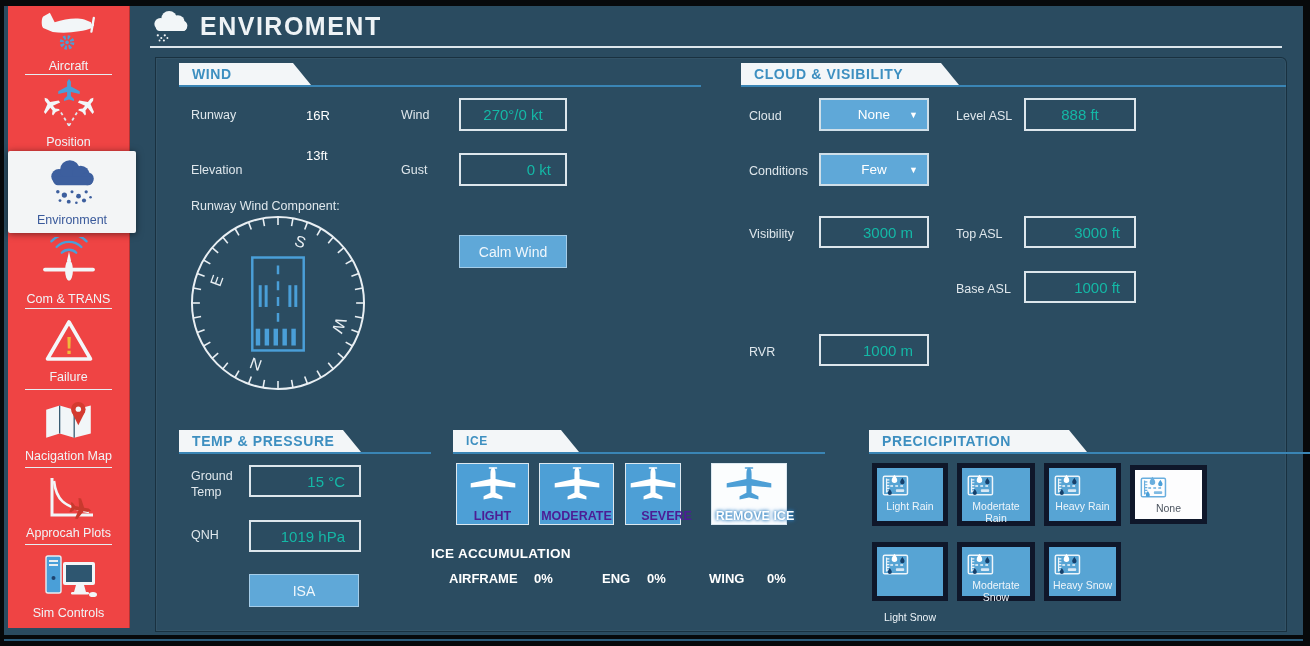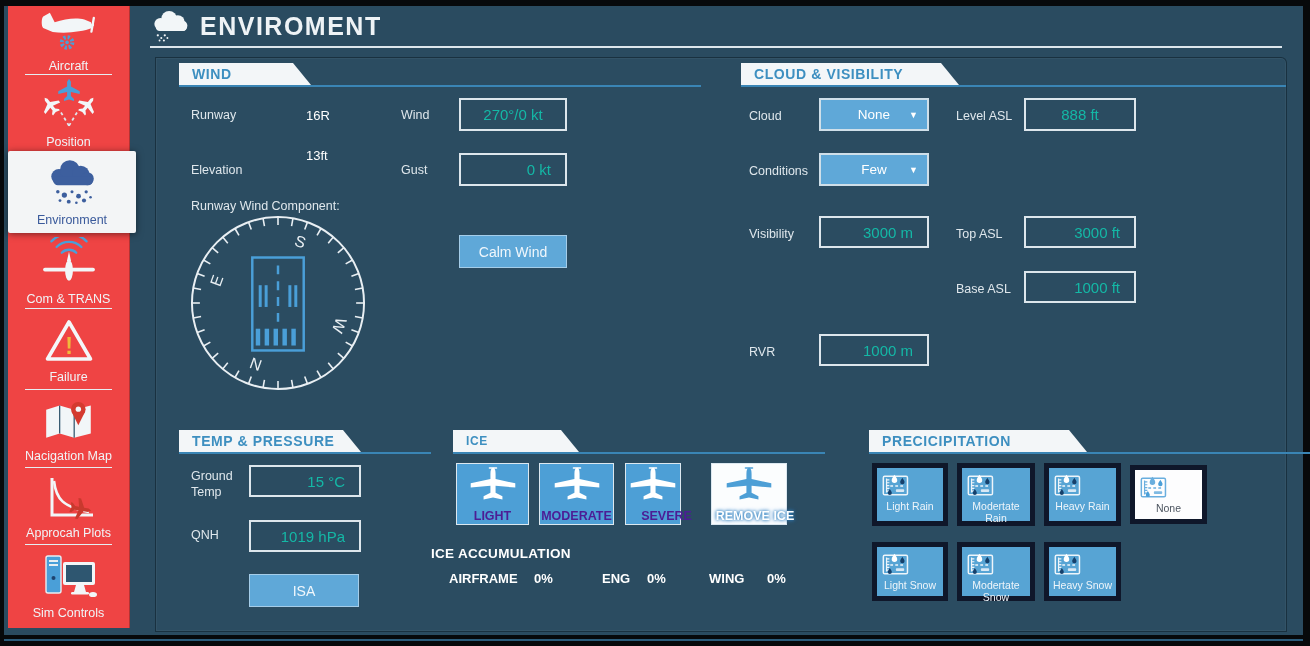--- a/index.html
+++ b/index.html
@@ -381,21 +381,21 @@
         <rect x="6.5" y="3.5" width="26" height="20" rx="1.5" fill="none" stroke="currentColor" stroke-width="1.6"></rect>
         <path d="M10 6 V21 M10 7.5 H13 M10 10.5 H13 M10 13.5 H13 M10 16.5 H13 M10 19.5 H13" stroke="currentColor" stroke-width="1.3" fill="none"></path>
         <path d="M14 14 H30" stroke="currentColor" stroke-width="1.6" stroke-dasharray="3 2.4" fill="none"></path>
         <rect x="20" y="17.5" width="9" height="3" rx="1" fill="currentColor" opacity="0.85"></rect>
         <path class="drop-top" d="M18.5 2 C19.6 3.8 21.5 6 21.5 7.8 a3 3 0 1 1 -6 0 C15.5 6 17.4 3.8 18.5 2 Z" fill="#ffffff"></path>
         <path transform="translate(27,8)" d="M0,-3 C0.9,-1.4 2.4,0.4 2.4,1.8 a2.4 2.4 0 1 1 -4.8 0 C-2.4,0.4 -0.9,-1.4 0,-3 Z" fill="#4a9fd8"></path>
         <path transform="translate(13.5,20) scale(0.9)" d="M0,-3 C0.9,-1.4 2.4,0.4 2.4,1.8 a2.4 2.4 0 1 1 -4.8 0 C-2.4,0.4 -0.9,-1.4 0,-3 Z" fill="#4a9fd8"></path>
       </svg>
     <span class="p-lbl">None</span>
   </div>
-  <div class="precip-btn" style="left:716px;top:484px;width:76px;height:59px;">
+  <div class="precip-btn" style="left:716px;top:484px;width:76px;height:59px;gap:32px;">
     <svg width="34" height="26" viewBox="0 0 36 28">
         <rect x="6.5" y="3.5" width="26" height="20" rx="1.5" fill="none" stroke="currentColor" stroke-width="1.6"></rect>
         <path d="M10 6 V21 M10 7.5 H13 M10 10.5 H13 M10 13.5 H13 M10 16.5 H13 M10 19.5 H13" stroke="currentColor" stroke-width="1.3" fill="none"></path>
         <path d="M14 14 H30" stroke="currentColor" stroke-width="1.6" stroke-dasharray="3 2.4" fill="none"></path>
         <rect x="20" y="17.5" width="9" height="3" rx="1" fill="currentColor" opacity="0.85"></rect>
         <path class="drop-top" d="M18.5 2 C19.6 3.8 21.5 6 21.5 7.8 a3 3 0 1 1 -6 0 C15.5 6 17.4 3.8 18.5 2 Z" fill="#ffffff"></path>
         <path transform="translate(27,8)" d="M0,-3 C0.9,-1.4 2.4,0.4 2.4,1.8 a2.4 2.4 0 1 1 -4.8 0 C-2.4,0.4 -0.9,-1.4 0,-3 Z" fill="#16406b"></path>
         <path transform="translate(13.5,20) scale(0.9)" d="M0,-3 C0.9,-1.4 2.4,0.4 2.4,1.8 a2.4 2.4 0 1 1 -4.8 0 C-2.4,0.4 -0.9,-1.4 0,-3 Z" fill="#16406b"></path>
       </svg>
     <span class="p-lbl">Light Snow</span>

